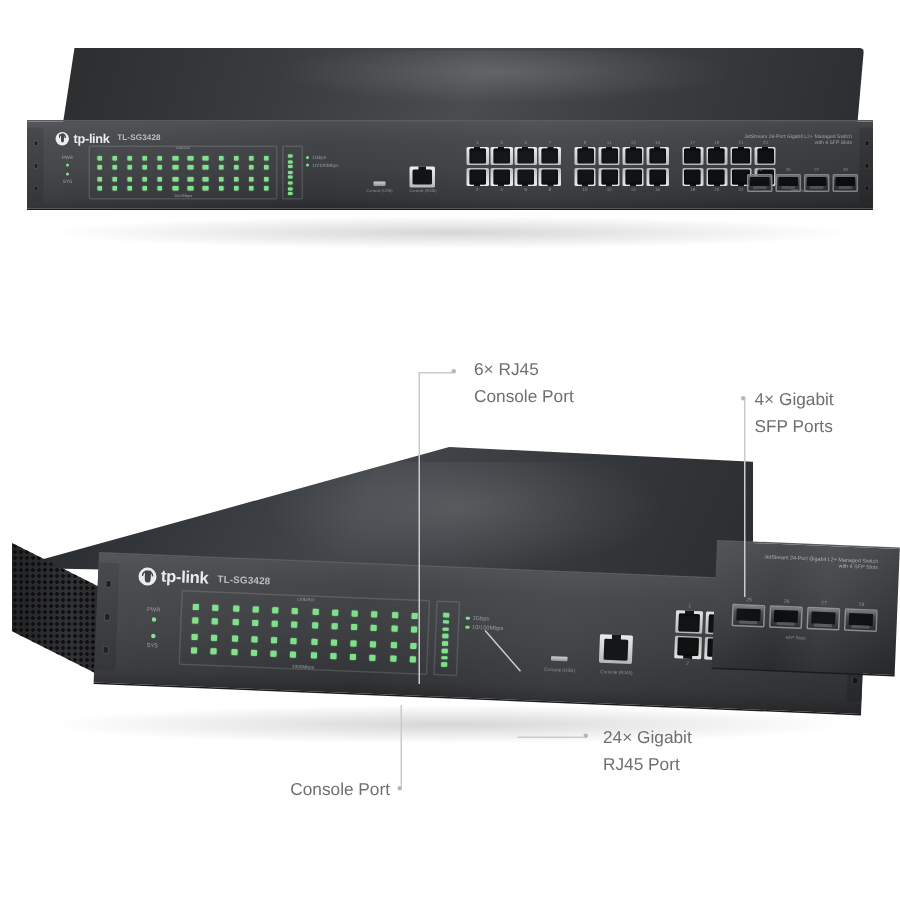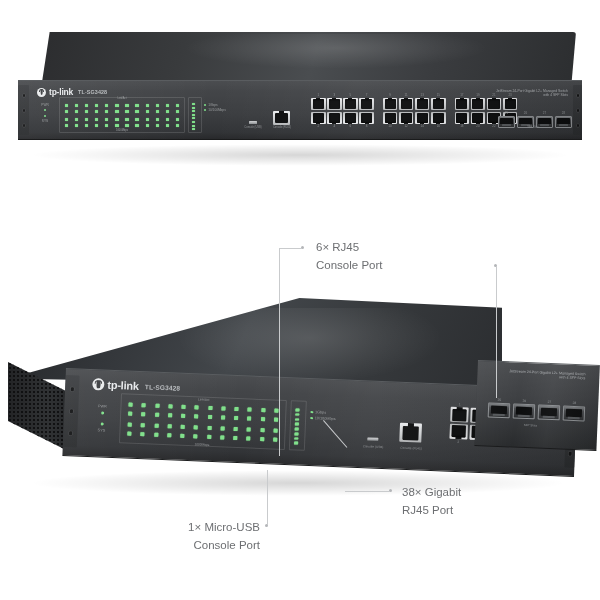--- a/index.html
+++ b/index.html
@@ -771,32 +771,35 @@
   </div>
 
   <div class="callout-label" style="left:316px;top:239px;">
     <div>6× RJ45</div>
     <div>Console Port</div>
   </div>
   <div class="cl-dot" style="left:301px;top:246px;"></div>
   <div class="cl-line" style="left:279px;top:247.5px;width:23px;height:1px;"></div>
   <div class="cl-line" style="left:279px;top:247.5px;width:1px;height:208px;"></div>
 
+  <div class="callout-label" style="left:503px;top:259px;">
+    <div>4× Gigabit</div>
+    <div>SFP Ports</div>
+  </div>
   <div class="cl-dot" style="left:494px;top:264px;"></div>
   <div class="cl-line" style="left:495.5px;top:266px;width:1px;height:132px;"></div>
 
   <div class="callout-label" style="left:402px;top:484px;">
-    <div>38× Gigabit</div>
+    <div>24× Gigabit</div>
     <div>RJ45 Port</div>
   </div>
   <div class="cl-dot" style="left:389px;top:489px;"></div>
   <div class="cl-line" style="left:345px;top:490.5px;width:45px;height:1px;"></div>
   <div class="cl-line" style="left:311px;top:447px;width:36px;height:1px;
        transform:rotate(49deg);transform-origin:100% 50%;"></div>
 
   <div class="callout-label right" style="left:160px;top:519px;width:100px;">
-    <div>1× Micro-USB</div>
     <div>Console Port</div>
   </div>
   <div class="cl-dot" style="left:265px;top:524px;"></div>
   <div class="cl-line" style="left:266.5px;top:470px;width:1px;height:55px;"></div>
 
 </div>
 
 </body></html>

